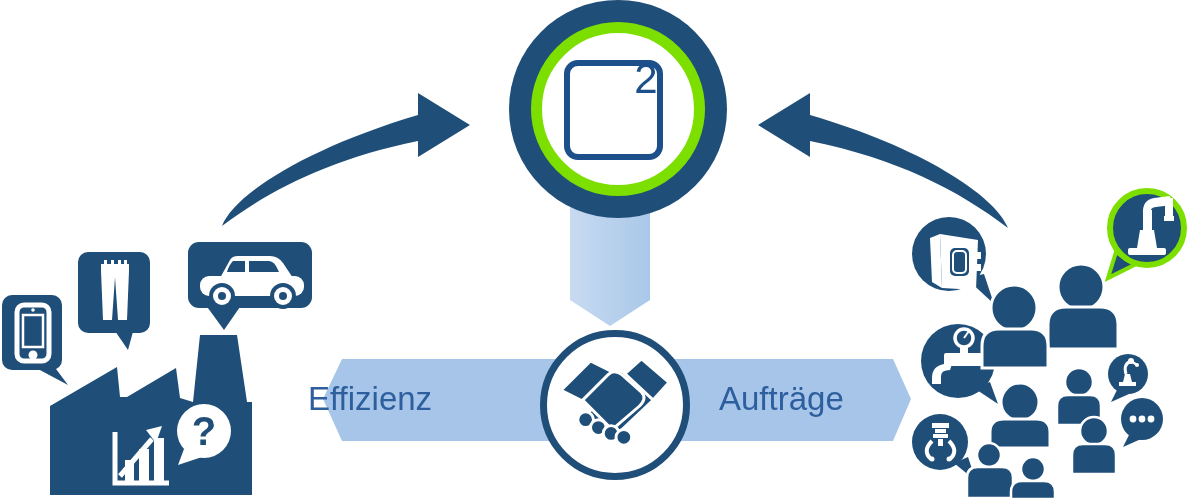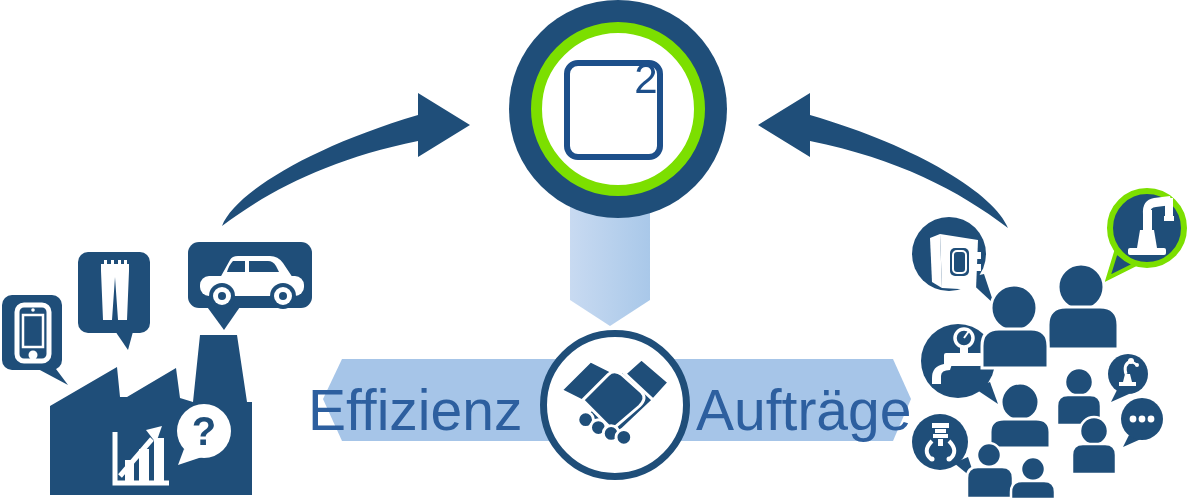--- a/index.html
+++ b/index.html
@@ -18,21 +18,21 @@
   .f-band{fill:var(--band);}
   .s-white{stroke:var(--white);}
   .none{fill:none;}
   .top-circle{left:509px;top:0;width:218px;height:218px;border-radius:50%;background:var(--navy);}
   .green-ring{left:531px;top:22px;width:174px;height:174px;border-radius:50%;
     border:11px solid var(--green);background:var(--white);box-sizing:border-box;}
   .logo-square{left:564px;top:60px;width:99px;height:100px;border:6px solid var(--square);
     border-radius:14px;box-sizing:border-box;background:var(--white);}
   .logo-sup{left:624px;top:58px;width:44px;text-align:center;font-size:42px;line-height:1;
     color:var(--square);font-weight:500;}
-  .flow-label{top:382px;width:212px;text-align:center;font-size:57px;line-height:1;
+  .flow-label{top:382px;width:212px;font-size:33px;line-height:1;
     color:var(--accent);letter-spacing:0px;}
   .hs-circle{left:540px;top:330px;width:150px;height:150px;border-radius:50%;
     background:var(--white);border:7px solid var(--navy);box-sizing:border-box;}
 </style>
 </head>
 <body>
 
 <svg class="abs" style="left:180px;top:85px" width="300" height="150" viewBox="0 0 300 150">
   <path class="f-navy" d="M42,141 C55,108 130,62 238,30 L238,8 L290,40 L238,72 L238,56 C150,74 90,105 42,141 Z"></path>
 </svg>
@@ -58,21 +58,21 @@
 
 <svg class="abs" style="left:320px;top:355px" width="300" height="90" viewBox="0 0 300 90">
   <polygon class="f-band" points="3,44 22,4 300,4 300,86 22,86"></polygon>
 </svg>
 
 <svg class="abs" style="left:612px;top:355px" width="302" height="90" viewBox="0 0 302 90">
   <polygon class="f-band" points="0,4 281,4 299,44 281,86 0,86"></polygon>
 </svg>
 
 <div class="abs flow-label" style="left:308px">Effizienz</div>
-<div class="abs flow-label" style="left:696px">Aufträge</div>
+<div class="abs flow-label" style="left:719px">Aufträge</div>
 
 <div class="abs hs-circle">
   <svg class="abs" style="left:10px;top:20px" width="118" height="98" viewBox="0 0 120 100">
     <g class="f-navy" stroke="#ffffff" stroke-width="3" stroke-linejoin="round">
       <polygon points="4,34 34,4 58,16 32,48"></polygon>
       <polygon points="86,2 114,26 96,46 68,18"></polygon>
       <path d="M66,14 L98,44 L60,80 Q50,88 42,78 L28,62 Z"></path>
       <path d="M26,44 L52,18 Q58,12 66,18 L86,36 Q92,42 84,50 L56,74 Z"></path>
       <circle cx="29" cy="64" r="8"></circle>
       <circle cx="42" cy="72" r="8"></circle>

